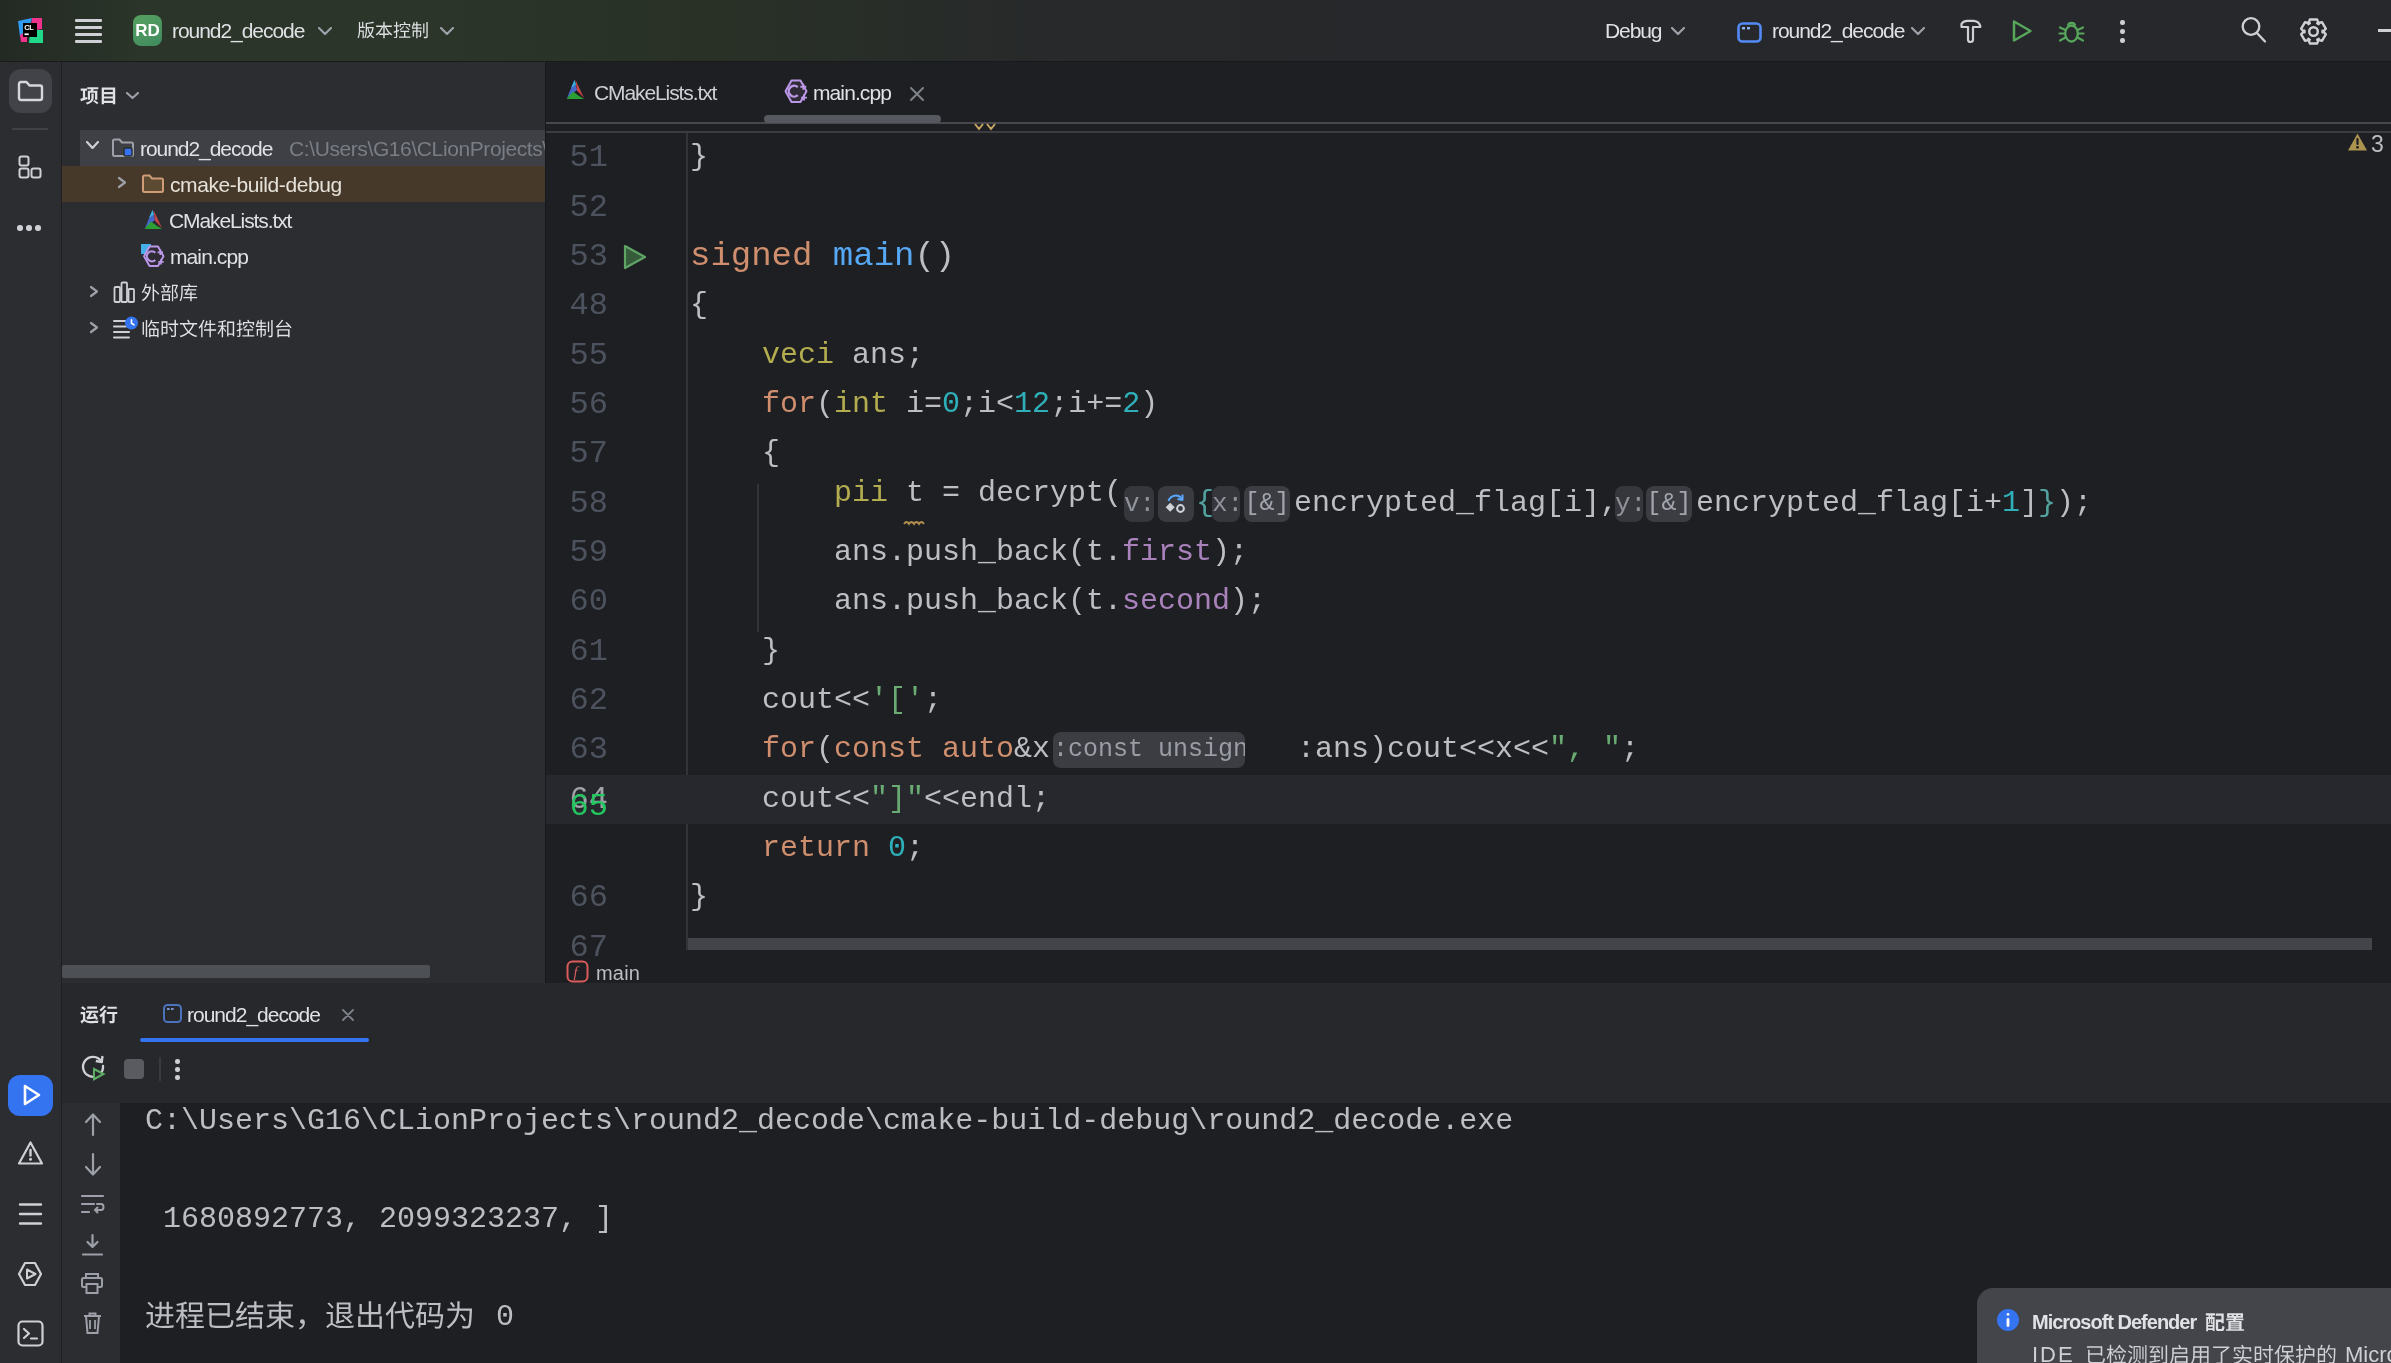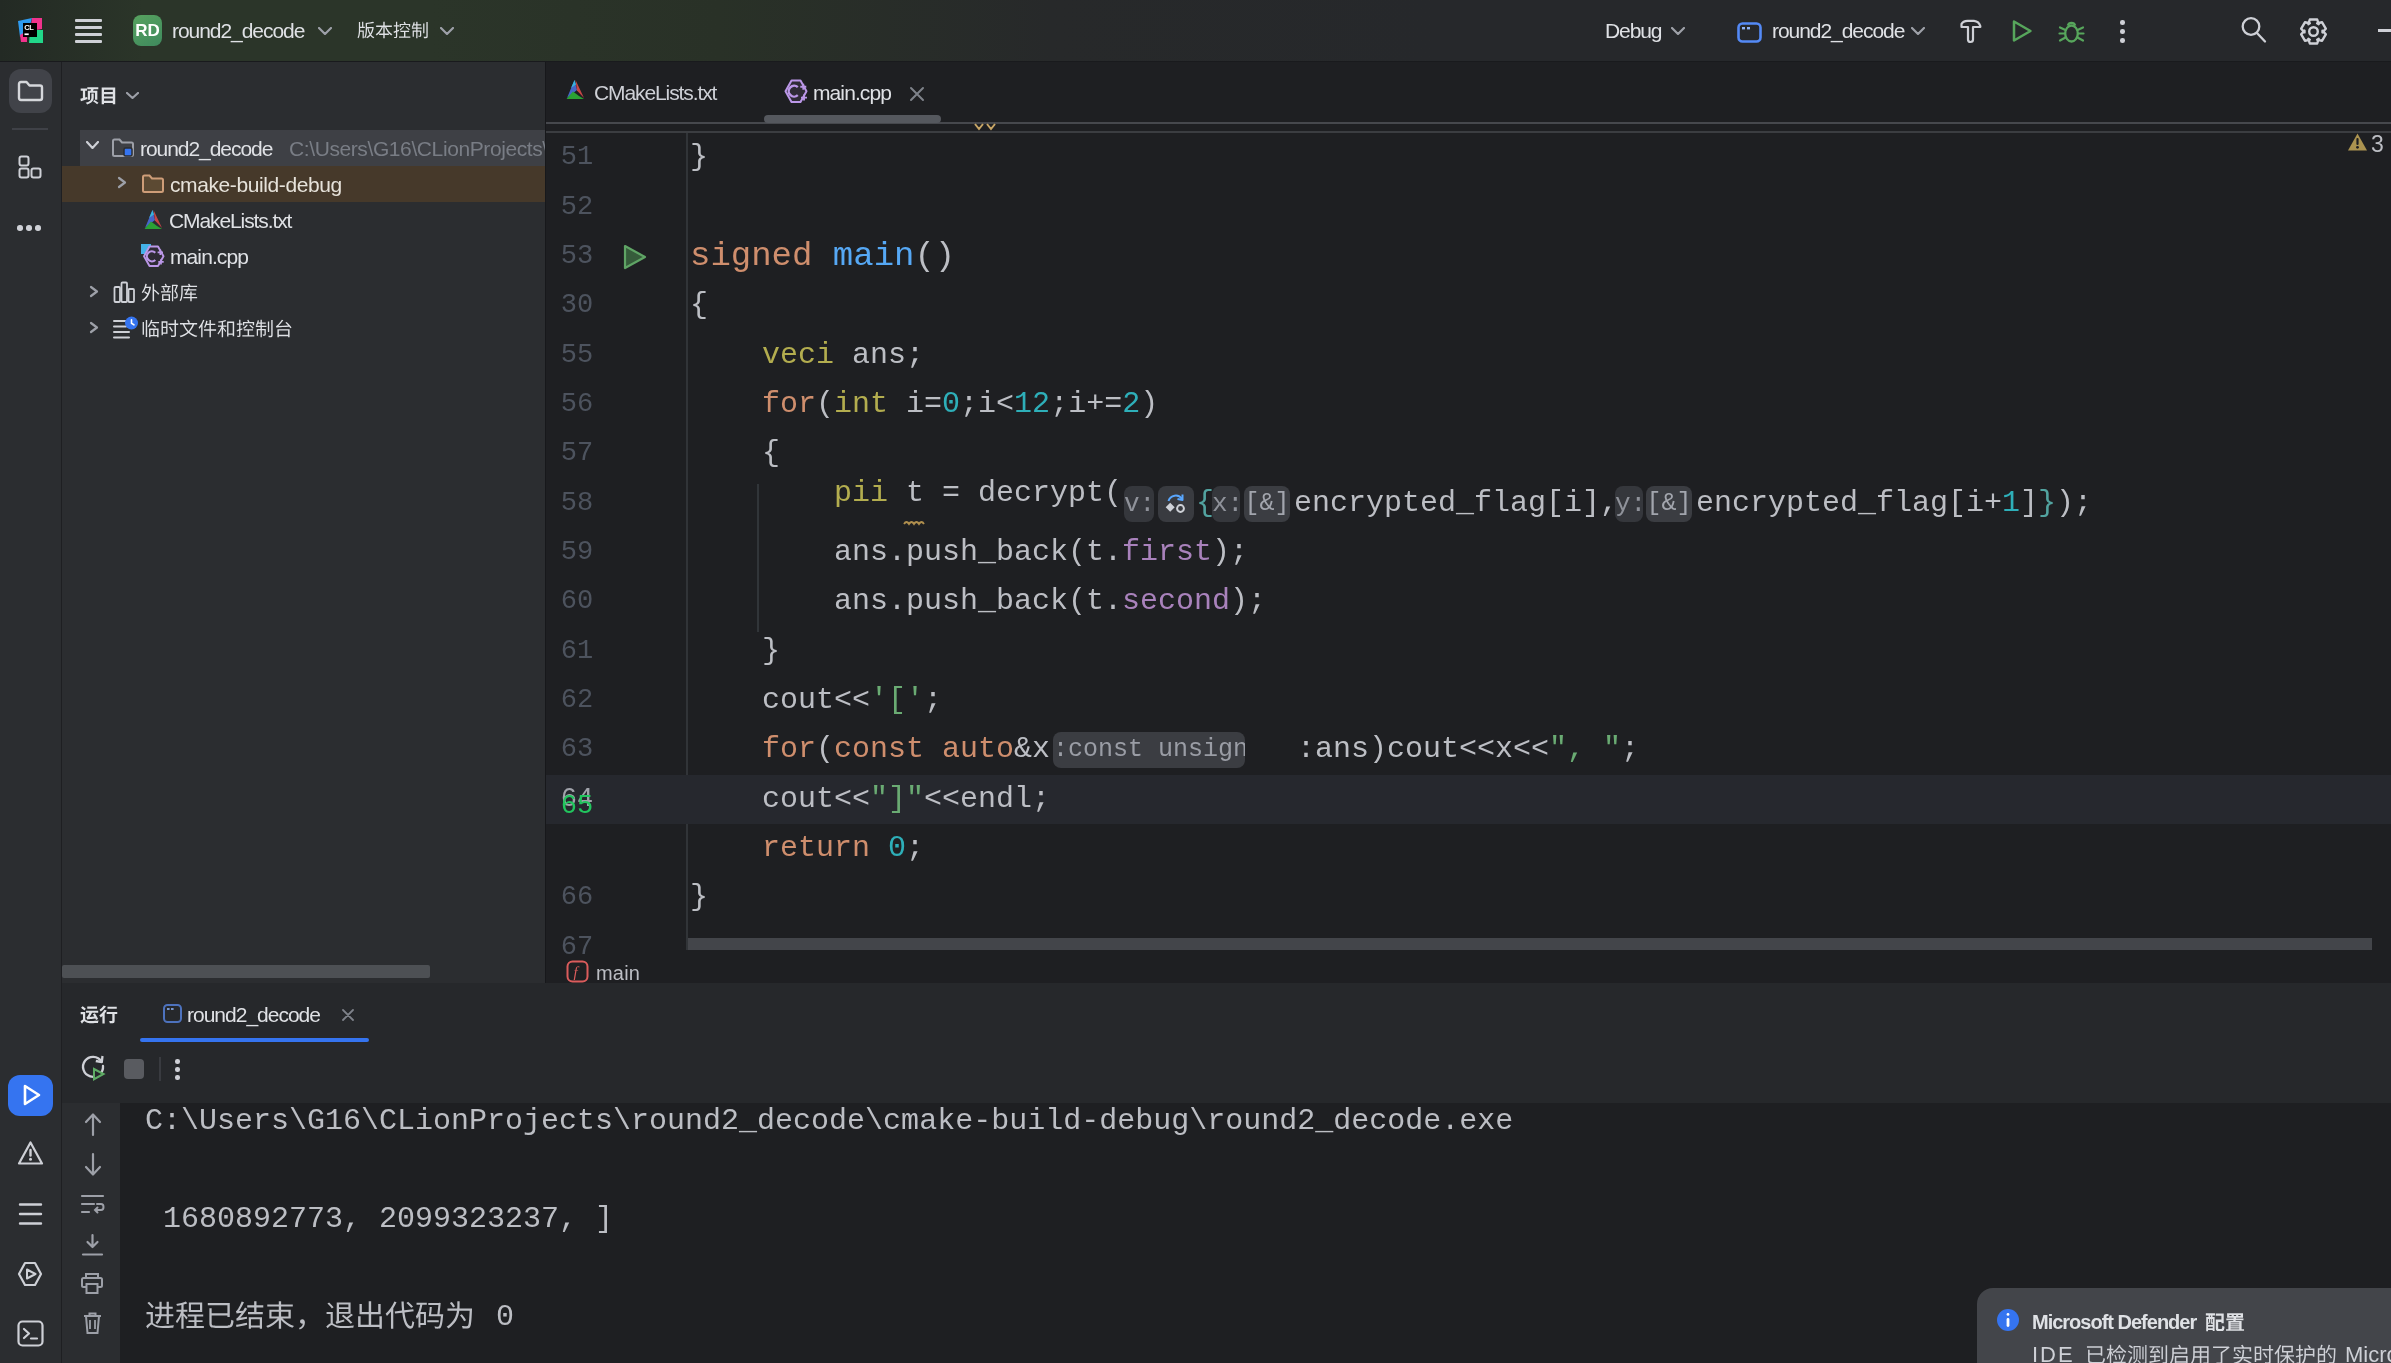--- a/index.html
+++ b/index.html
@@ -4,21 +4,21 @@
 html,body{width:2391px;height:1363px;background:#1e1f22;overflow:hidden}
 body{font-family:"Liberation Sans",sans-serif;position:relative}
 .abs{position:absolute}
 .mono{font-family:"Liberation Mono",monospace}
 #topbar{left:0;top:0;width:2391px;height:61px;background:linear-gradient(90deg,#232a24 0%,#2b3529 6%,#2b3529 18%,#293127 30%,#27292a 44%,#26282b 60%,#26282b 100%)}
 #stripe{left:0;top:62px;width:61px;height:1301px;background:#2b2d30}
 #proj{left:62px;top:62px;width:483px;height:921px;background:#2b2d30;overflow:hidden}
 #editor{left:546px;top:62px;width:1845px;height:921px;background:#1e1f22}
 #bottom{left:62px;top:983px;width:2329px;height:380px;background:#1e1f22;overflow:hidden}
 .seg{position:absolute;top:0;height:49.33px;line-height:49.33px;white-space:pre}
-.ln{position:absolute;width:62px;text-align:center;color:#4d535e;font-size:27px;line-height:49.33px;height:49.33px}
+.ln{position:absolute;width:62px;text-align:right;color:#4d535e;font-size:32px;line-height:49.33px;height:49.33px}
 .d{color:#bcbec4}.kw{color:#cf8e6d}.mac{color:#b3ad4f}.num{color:#2eafb9}.str{color:#6aab73}.fn{color:#56a8f5}.fld{color:#a982bc}.br{color:#52a3a0}
 .chip{position:absolute;top:7px;height:36px;line-height:36px;border-radius:8px;background:#3b3d42;color:#a2a5ad;font-size:25px;font-family:"Liberation Mono",monospace;text-align:center;white-space:nowrap;overflow:hidden}
 .hint{position:absolute;top:7px;height:36px;line-height:36px;color:#8f929a;font-size:26px;font-family:"Liberation Mono",monospace;background:#35373c;border-radius:8px;text-align:center}
 .conline{position:absolute;left:83px;font-size:30px;line-height:49px;height:49px;color:#bcbec4;font-family:"Liberation Mono",monospace;white-space:pre}
 .uitext{color:#dfe1e5;font-size:20px;letter-spacing:-0.4px}
 svg{display:block}
 </style></head><body>
 <div class="abs" id="topbar">
 <svg class="abs" style="left:18px;top:17px" width="25" height="26" viewBox="0 0 25 26">
 <polygon points="0,4 14,1 11,12 2,20" fill="#2e9bf0"></polygon>
@@ -205,21 +205,21 @@
 <div class="abs" style="left:140px;top:71px;width:1.5px;height:817px;background:#313438"></div>
 <div class="abs" style="left:218px;top:53px;width:177px;height:8px;border-radius:4px;background:#55585e"></div>
 <svg class="abs" style="left:428px;top:61px" width="26" height="8" viewBox="0 0 26 8">
 <path d="M1 1 L5 6 L9 1 M13 1 L17 6 L21 1" stroke="#c8a666" stroke-width="2" fill="none"></path>
     </svg>
 <div class="abs" style="left:0;top:712.7px;width:1845px;height:49.3px;background:#26282e"></div>
 <div class="abs" style="left:211px;top:422px;width:1.5px;height:148px;background:#313539"></div>
 <div class="ln mono" style="left:0;top:71.4px;color:#4d535e">51</div>
 <div class="ln mono" style="left:0;top:120.7px;color:#4d535e">52</div>
 <div class="ln mono" style="left:0;top:170.1px;color:#4d535e">53</div>
-<div class="ln mono" style="left:0;top:219.4px;color:#4d535e">30</div>
+<div class="ln mono" style="left:0;top:219.4px;color:#4d535e">48</div>
 <div class="ln mono" style="left:0;top:268.7px;color:#4d535e">55</div>
 <div class="ln mono" style="left:0;top:318.0px;color:#4d535e">56</div>
 <div class="ln mono" style="left:0;top:367.4px;color:#4d535e">57</div>
 <div class="ln mono" style="left:0;top:416.7px;color:#4d535e">58</div>
 <div class="ln mono" style="left:0;top:466.0px;color:#4d535e">59</div>
 <div class="ln mono" style="left:0;top:515.4px;color:#4d535e">60</div>
 <div class="ln mono" style="left:0;top:564.7px;color:#4d535e">61</div>
 <div class="ln mono" style="left:0;top:614.0px;color:#4d535e">62</div>
 <div class="ln mono" style="left:0;top:663.4px;color:#4d535e">63</div>
 <div class="ln mono" style="left:0;top:712.7px;color:#a1a3ab">64</div>

